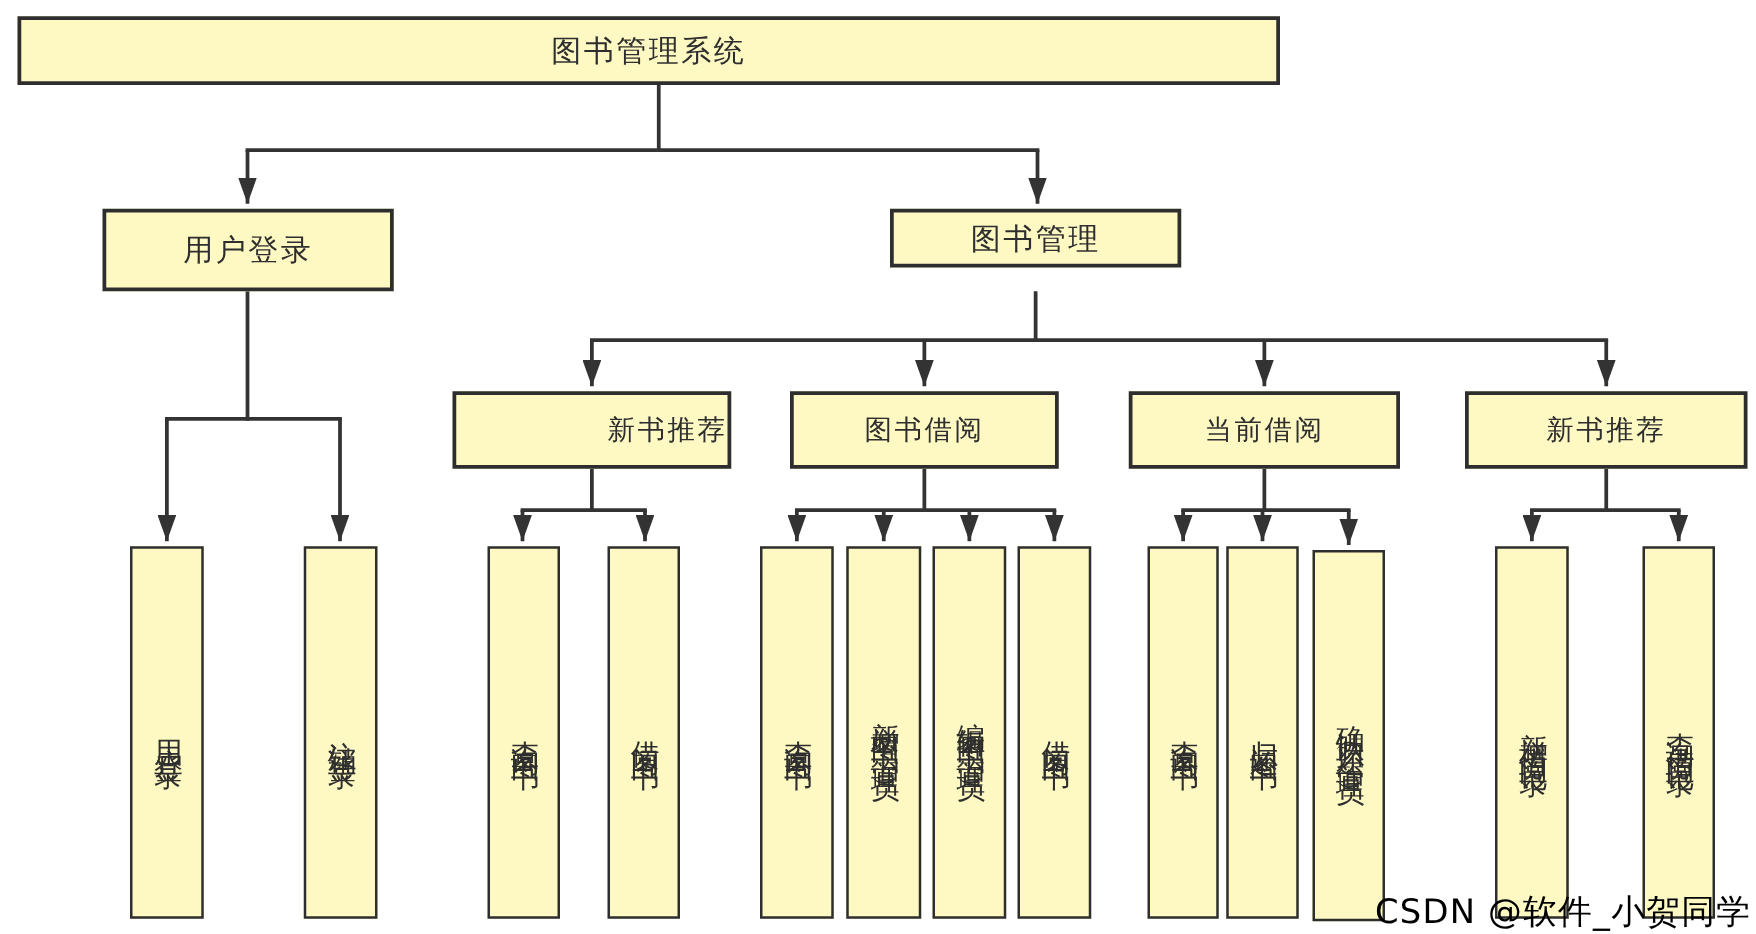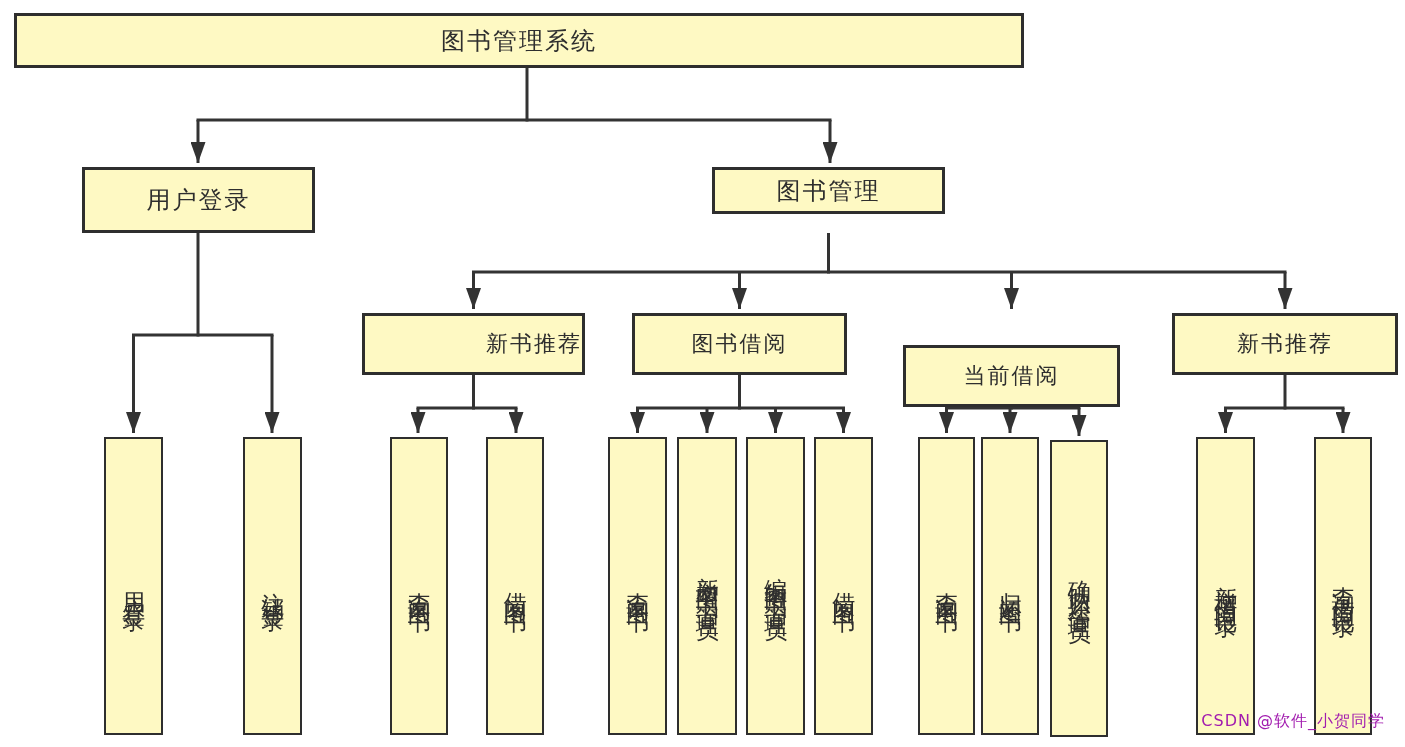--- a/index.html
+++ b/index.html
@@ -16,22 +16,22 @@
     font-size:22px;letter-spacing:2px;white-space:nowrap;z-index:2;
   }
   .leaf{
     border-width:2.5px;font-size:23px;letter-spacing:0;
   }
   .leaf .vtext{
     writing-mode:vertical-rl;text-orientation:mixed;
     letter-spacing:6px;line-height:1.1;
   }
   .watermark{
-    position:absolute;right:20px;top:711px;z-index:3;
-    font-size:16px;color:#a21caf;letter-spacing:1px;
+    position:absolute;right:4px;top:711px;z-index:3;
+    font-size:27px;color:#000000;letter-spacing:1px;
   }
 </style>
 </head>
 <body>
 
 <div class="stage">
 
   <svg class="connectors" width="1405" height="747" viewBox="0 0 1405 747">
     <defs>
       <marker id="ah" markerWidth="7" markerHeight="5" refX="7" refY="2.5" orient="auto" markerUnits="strokeWidth">
@@ -92,21 +92,21 @@
   <div class="box" style="left:712px;top:167px;width:233px;height:47px;font-size:24px;">
     <span>图书管理</span>
   </div>
 
   <div class="box" style="left:362px;top:313px;width:223px;height:62px;justify-content:flex-end;">
     <span>新书推荐</span>
   </div>
   <div class="box" style="left:632px;top:313px;width:215px;height:62px;">
     <span>图书借阅</span>
   </div>
-  <div class="box" style="left:903px;top:313px;width:217px;height:62px;margin-top:32px;">
+  <div class="box" style="left:903px;top:313px;width:217px;height:62px;">
     <span>当前借阅</span>
   </div>
   <div class="box" style="left:1172px;top:313px;width:226px;height:62px;">
     <span>新书推荐</span>
   </div>
 
   <div class="box leaf" style="left:104px;top:437px;width:59px;height:298px;">
     <span class="vtext">用户登录</span>
   </div>
   <div class="box leaf" style="left:243px;top:437px;width:59px;height:298px;">

